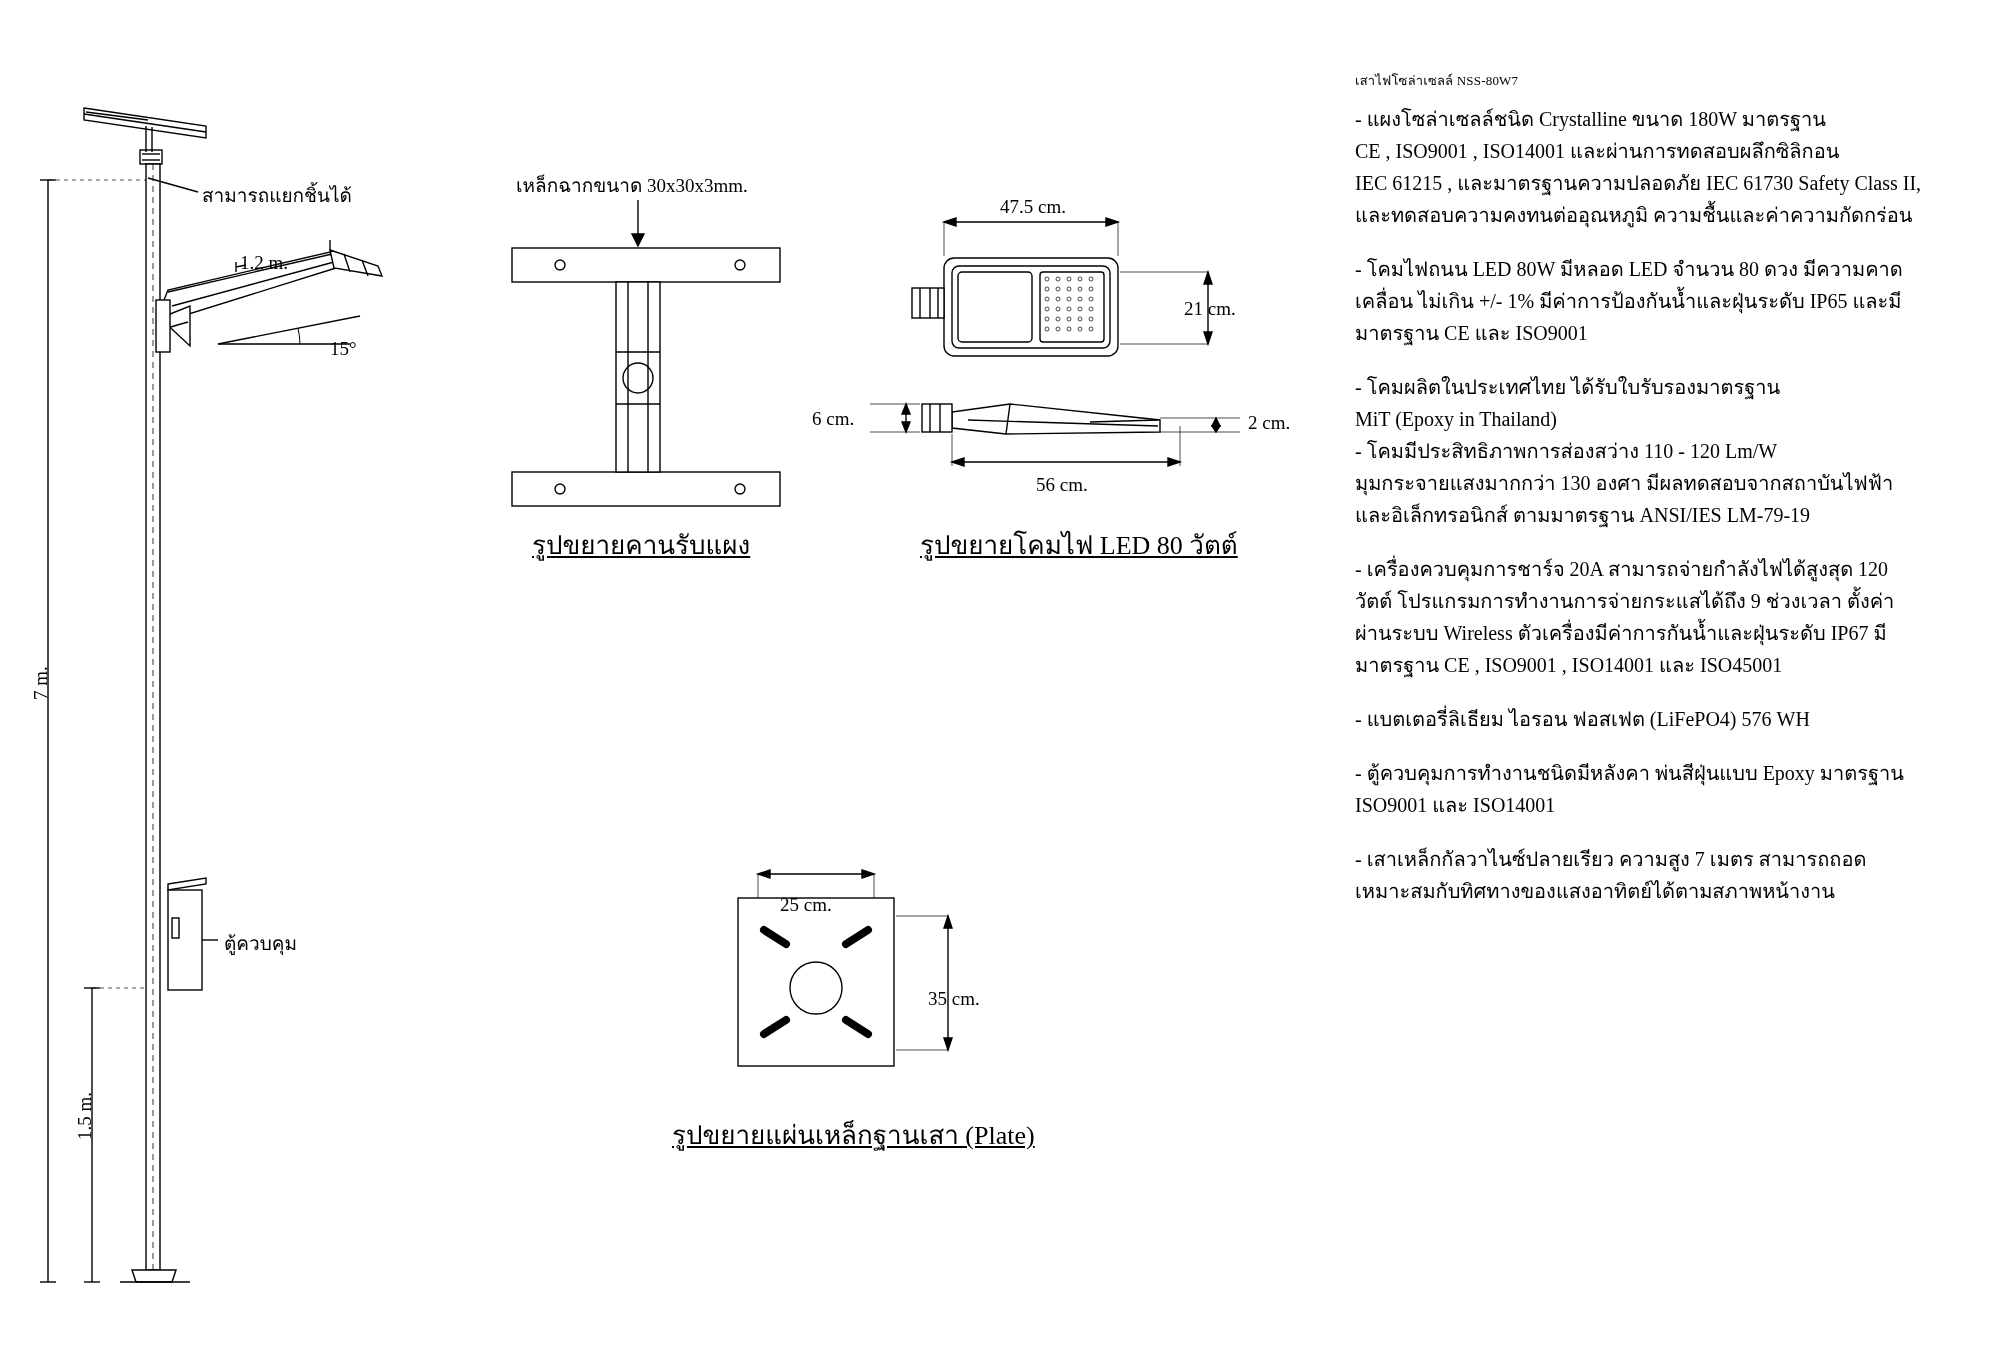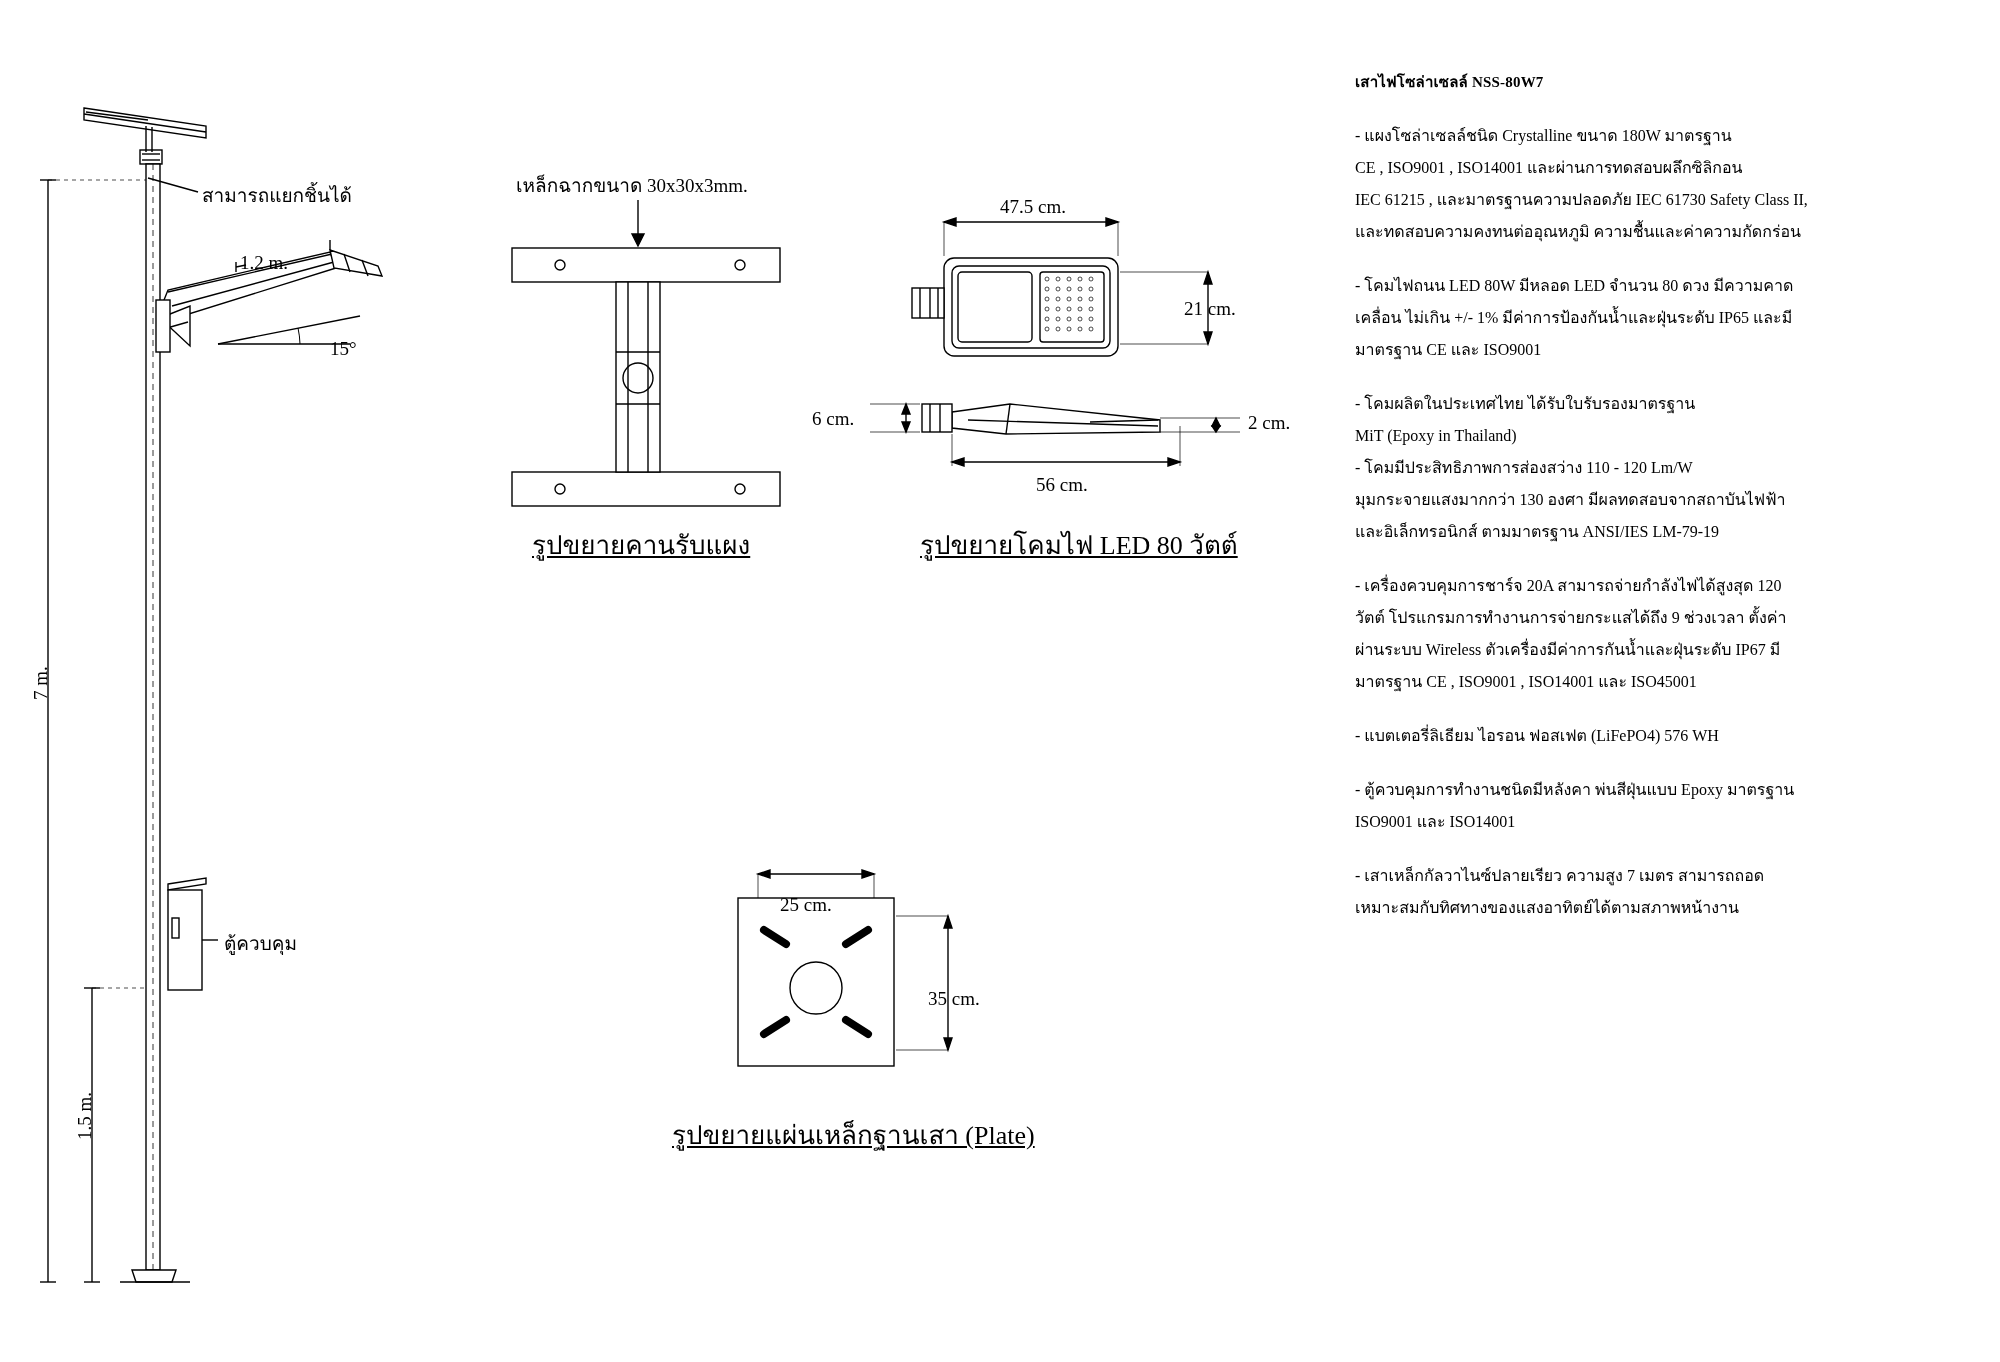--- a/index.html
+++ b/index.html
@@ -39,30 +39,30 @@
     text-decoration: underline;
   }
   
   .spec-panel {
     position: absolute;
     left: 1355px;
     top: 70px;
     width: 620px;
   }
   .spec-title {
-    font-size: 15px;
-    font-weight: bold;
-    margin-bottom: 26px;
+    font-size: 13px;
+    font-weight: normal;
+    margin-bottom: 12px;
     letter-spacing: 0.2px;
   }
   .spec-block {
     margin-bottom: 22px;
   }
   .spec-line {
-    font-size: 16px;
+    font-size: 20px;
     line-height: 32px;
     white-space: nowrap;
   }
 </style>
 </head>
 <body>
 
 <div class="canvas">
 
   <svg class="drawing" viewBox="0 0 2000 1362">

